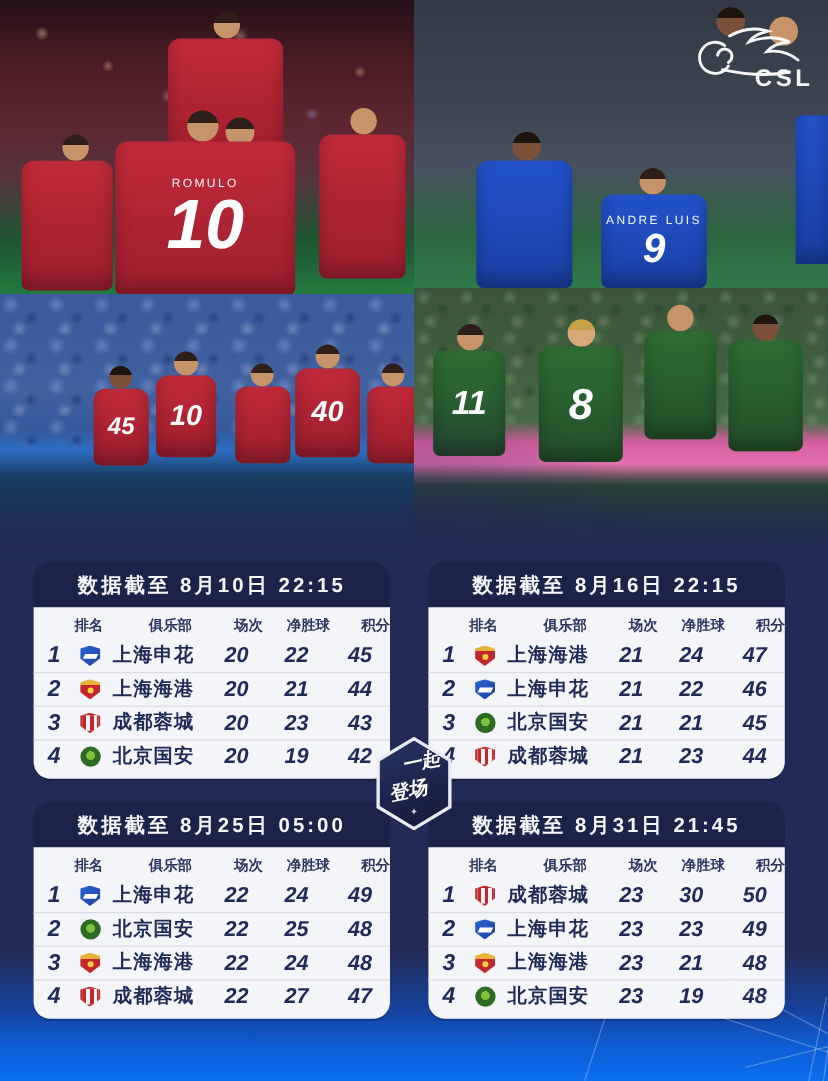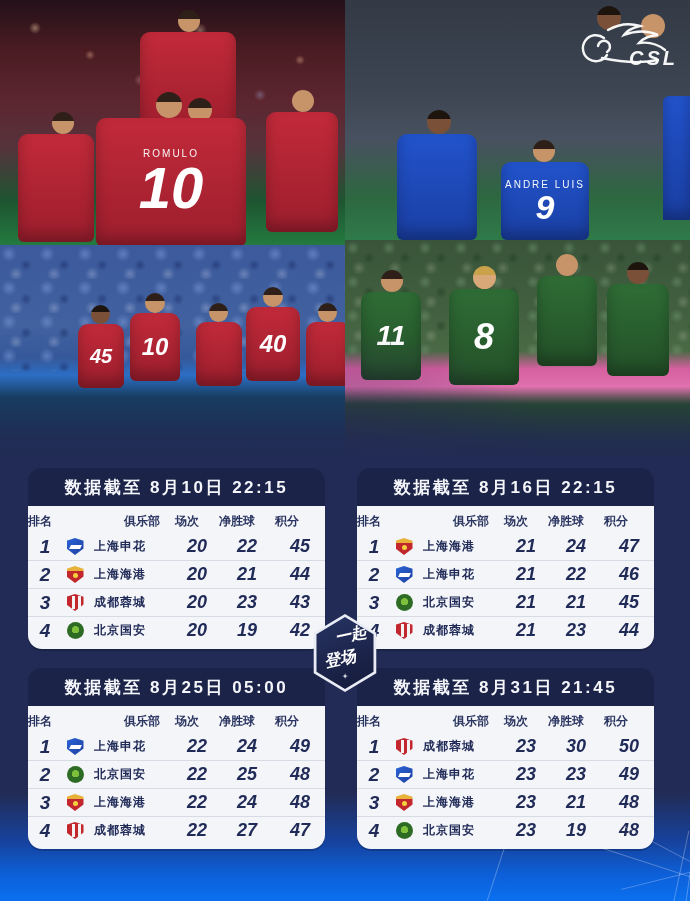--- a/index.html
+++ b/index.html
@@ -50,37 +50,37 @@
   .hd.bald{background:#c79469;}
   .bd{border-radius:10px 10px 6px 6px;display:flex;flex-direction:column;align-items:center;justify-content:center;
       box-shadow:inset 0 -8px 14px rgba(0,0,0,.25);}
   .bd.red{background:linear-gradient(180deg,#c22a3a,#9c1e2d);}
   .bd.blue{background:linear-gradient(180deg,#2253cc,#1a3fa3);}
   .bd.green{background:linear-gradient(180deg,#2f6d36,#234f27);}
   .jname{color:#fff;font-size:10px;font-weight:normal;letter-spacing:2px;opacity:.95;}
   .jnum{color:#fff;font-weight:bold;font-style:italic;line-height:1;text-align:center;}
   
   .csl{position:absolute;right:8px;top:16px;width:110px;height:62px;}
-  .csl-text{position:absolute;right:4px;bottom:8px;color:#fff;font-size:20px;font-weight:bold;
-    font-style:italic;letter-spacing:3px;opacity:.95;}
+  .csl-text{position:absolute;right:4px;bottom:0;color:#fff;font-size:20px;font-weight:bold;
+    letter-spacing:3px;opacity:.95;}
   
   .tcard{position:absolute;width:297px;}
   .t1{left:28px;top:468px;} .t2{left:357px;top:468px;}
   .t3{left:28px;top:668px;} .t4{left:357px;top:668px;}
   .tc-head{height:38px;background:#1b2349;border-radius:14px 14px 0 0;display:flex;align-items:center;justify-content:center;
     color:#f5f6fa;font-size:17px;font-weight:bold;letter-spacing:2.5px;}
   .tc-body{background:#f4f5f8;border-radius:0 0 14px 14px;padding:3px 0 5px 0;box-shadow:0 2px 0 rgba(0,0,0,.18);}
   .tc-cols{display:grid;grid-template-columns:58px 1fr 44px 56px 50px;align-items:center;height:24px;
     color:#2a3460;font-size:12px;font-weight:bold;}
-  .tc-cols span{text-align:left;}
+  .tc-cols span{text-align:right;}
   .tc-cols .c-club{text-align:left;padding-left:38px;}
   .tc-row{display:grid;grid-template-columns:34px 26px 1fr 44px 56px 50px;align-items:center;height:27px;}
   .tc-row + .tc-row{border-top:1px solid #d9dbe4;}
   .r-rank{color:#212b58;font-size:19px;font-weight:bold;font-style:italic;text-align:center;}
-  .r-club{color:#212b58;font-size:12px;font-weight:bold;letter-spacing:1px;padding-left:6px;}
+  .r-club{color:#212b58;font-size:16px;font-weight:bold;letter-spacing:1px;padding-left:6px;}
   .r-num{color:#212b58;font-size:18px;font-weight:bold;font-style:italic;text-align:center;}
   
   .cb{width:17px;height:17px;justify-self:center;}
   .cb.shenhua{background:linear-gradient(135deg,#2a64d6 0%,#1e3f9e 100%);clip-path:polygon(50% 0,100% 16%,100% 62%,50% 100%,0 62%,0 16%);
     position:relative;}
   .cb.shenhua::after{content:"";position:absolute;left:3px;top:7px;width:11px;height:4px;background:#fff;transform:skewX(-25deg);}
   .cb.port{background:linear-gradient(180deg,#e8b13a 0%,#e8b13a 28%,#c1272d 28%);clip-path:polygon(50% 0,100% 16%,100% 62%,50% 100%,0 62%,0 16%);
     position:relative;}
   .cb.port::after{content:"";position:absolute;left:6px;top:7px;width:5px;height:5px;background:#f5d13e;border-radius:50%;}
   .cb.rongcheng{background:repeating-linear-gradient(90deg,#c1272d 0 3px,#f3f3f3 3px 6px);border:2px solid #c1272d;box-sizing:border-box;

